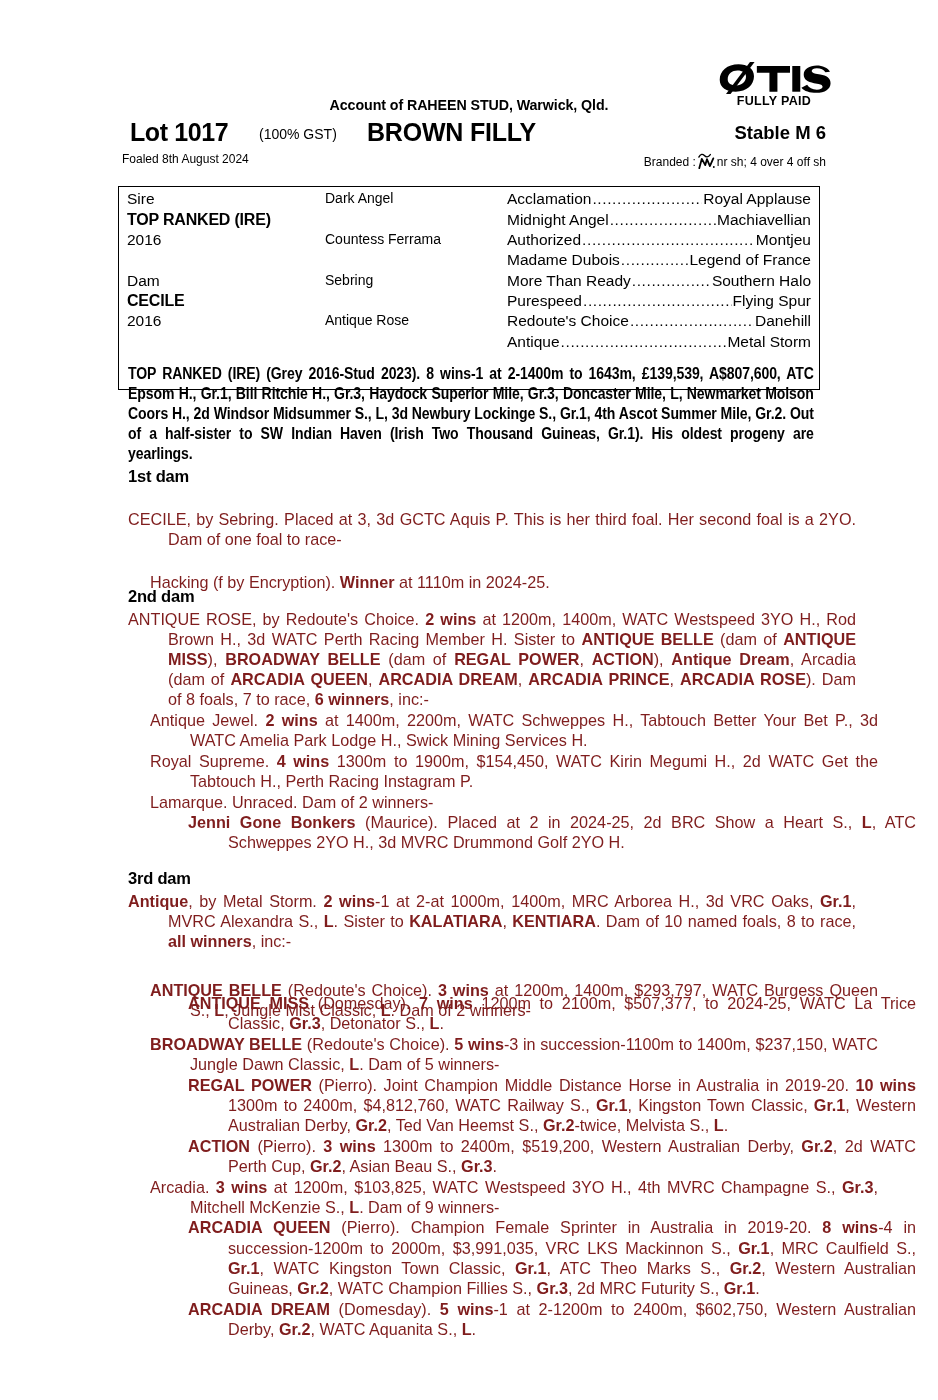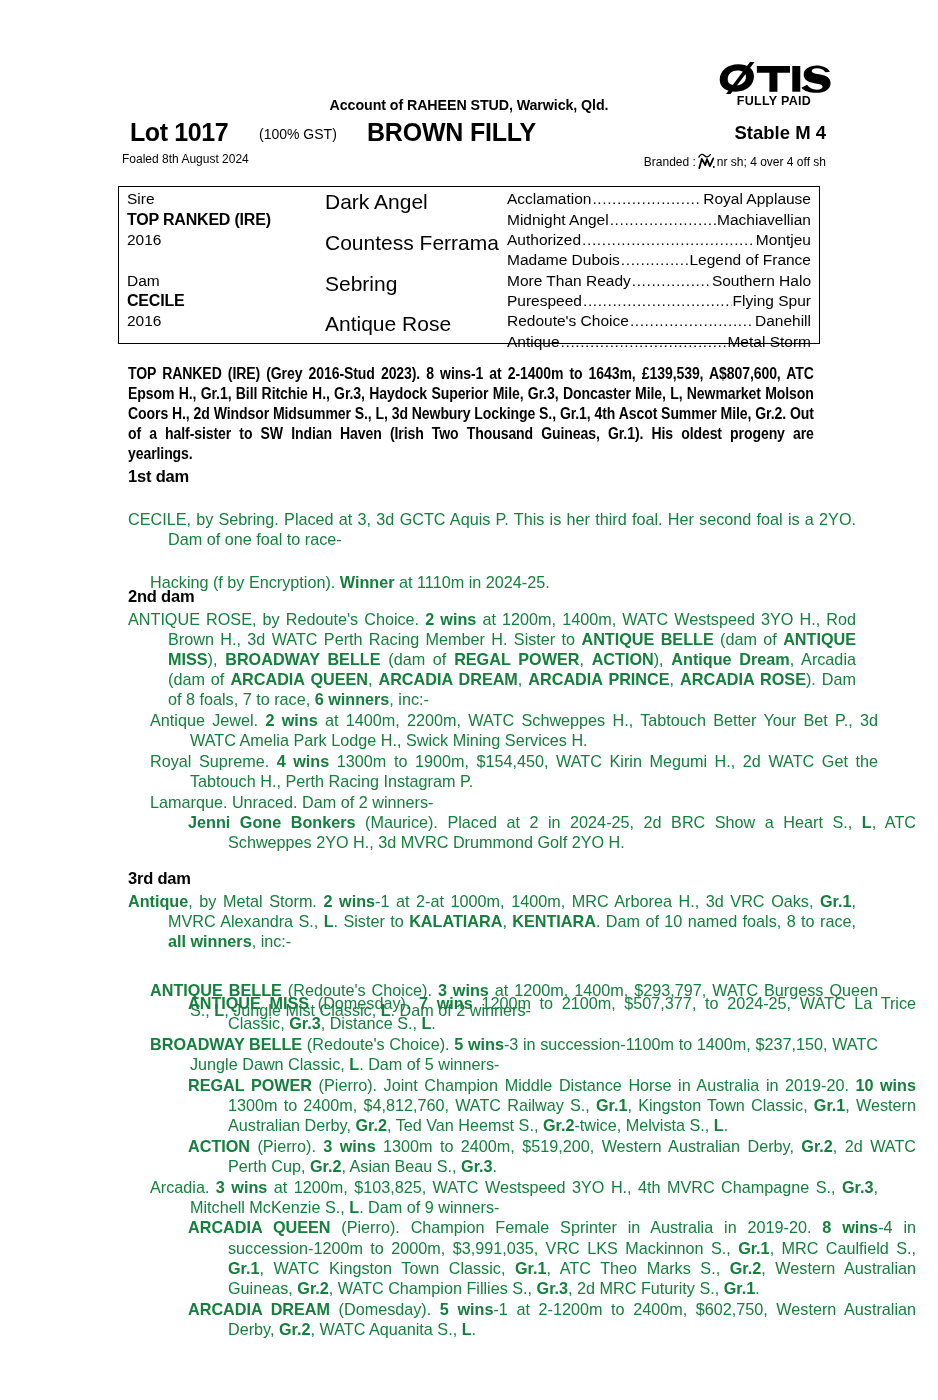--- a/index.html
+++ b/index.html
@@ -115,21 +115,21 @@
     vertical-align: -3px;
     margin: 0 1px;
   }
 
   
   .ped-box {
     position: absolute;
     left: 118px;
     top: 186px;
     width: 702px;
-    height: 158px;
+    height: 204px;
     border: 1.6px solid #000;
     box-sizing: border-box;
   }
   .ped-grid {
     position: absolute;
     left: 0; top: 0;
     width: 100%;
     height: 100%;
   }
   .ped-row {
@@ -147,21 +147,21 @@
   }
   .ped-c1.bold {
     font-weight: bold;
     font-size: 16px;
     letter-spacing: -0.2px;
   }
   .ped-c2 {
     position: absolute;
     left: 206px;
     top: 0;
-    font-size: 21px;
+    font-size: 14px;
     white-space: nowrap;
   }
   .ped-c3 {
     position: absolute;
     left: 388px;
     right: 8px;
     top: 0;
     font-size: 15.5px;
     display: flex;
     align-items: baseline;
@@ -201,21 +201,21 @@
     font-size: 16.5px;
     font-weight: bold;
     letter-spacing: -0.2px;
   }
   .para {
     position: absolute;
     font-size: 16.2px;
     line-height: 1.245;
     text-align: justify;
     text-justify: inter-word;
-    color: #15803d;
+    color: #7f1d1d;
   }
   .para b { font-weight: bold; }
   
   .lvl0 { left: 128px; width: 688px; text-indent: 0;      padding-left: 40px; }
   .lvl0 > .hang { margin-left: -40px; }
   .lvl1 { left: 128px; width: 688px; padding-left: 62px; }
   .lvl1 > .hang { margin-left: -40px; }
   .lvl2 { left: 144px; width: 688px; padding-left: 84px; }
   .lvl2 > .hang { margin-left: -40px; }
 </style>
@@ -238,21 +238,21 @@
     </svg>
     <span class="logo-sub">FULLY PAID</span>
   </div>
 
   <div class="account-line">Account of RAHEEN STUD, Warwick, Qld.</div>
 
   <div class="title-row">
     <span class="lot-no">Lot 1017</span>
     <span class="gst">(100% GST)</span>
     <span class="filly-name">BROWN FILLY</span>
-    <span class="stable">Stable M 4</span>
+    <span class="stable">Stable M 6</span>
   </div>
 
   <div class="subtitle-row">
     <span class="foaled">Foaled 8th August 2024</span>
     <span class="branded">
       <span>Branded :</span><svg class="brand-glyph" viewBox="0 0 22 20" xmlns="http://www.w3.org/2000/svg">
           <path d="M2 6 C4 2 6.5 2 8.5 4.2 C10.5 6.4 13 6.4 15.5 3" stroke="#000" stroke-width="1.6" fill="none" stroke-linecap="round"></path>
           <path d="M2.5 19 L5.5 8 L9.5 15.5 L11.5 8.5 L15 16.5 L19 7.5" stroke="#000" stroke-width="2.1" fill="none" stroke-linejoin="round" stroke-linecap="round"></path>
           <circle cx="19.6" cy="17.6" r="1.1" fill="#000"></circle>
         </svg><span>nr sh; 4 over 4 off sh</span>
@@ -344,21 +344,21 @@
       <div class="para lvl1" style="top: 572px;"><span class="hang"><span>Hacking (f by Encryption). </span><b>Winner</b><span> at 1110m in 2024-25.</span></span></div>
       <div class="sec-head" style="top: 586.544px;">2nd dam</div>
       <div class="para lvl0" style="top: 608.544px;"><span class="hang"><span>ANTIQUE ROSE, by Redoute's Choice. </span><b>2 wins</b><span> at 1200m, 1400m, WATC Westspeed 3YO H., Rod Brown H., 3d WATC Perth Racing Member H. Sister to </span><b>ANTIQUE BELLE</b><span> (dam of </span><b>ANTIQUE MISS</b><span>), </span><b>BROADWAY BELLE</b><span> (dam of </span><b>REGAL POWER</b><span>, </span><b>ACTION</b><span>), </span><b>Antique Dream</b><span>, Arcadia (dam of </span><b>ARCADIA QUEEN</b><span>, </span><b>ARCADIA DREAM</b><span>, </span><b>ARCADIA PRINCE</b><span>, </span><b>ARCADIA ROSE</b><span>). Dam of 8 foals, 7 to race, </span><b>6 winners</b><span>, inc:-</span></span></div>
       <div class="para lvl1" style="top: 709.903px;"><span class="hang"><span>Antique Jewel. </span><b>2 wins</b><span> at 1400m, 2200m, WATC Schweppes H., Tabtouch Better Your Bet P., 3d WATC Amelia Park Lodge H., Swick Mining Services H.</span></span></div>
       <div class="para lvl1" style="top: 750.747px;"><span class="hang"><span>Royal Supreme. </span><b>4 wins</b><span> 1300m to 1900m, $154,450, WATC Kirin Megumi H., 2d WATC Get the Tabtouch H., Perth Racing Instagram P.</span></span></div>
       <div class="para lvl1" style="top: 791.591px;"><span class="hang"><span>Lamarque. Unraced. Dam of 2 winners-</span></span></div>
       <div class="para lvl2" style="top: 812.291px;"><span class="hang"><b>Jenni Gone Bonkers</b><span> (Maurice). Placed at 2 in 2024-25, 2d BRC Show a Heart S., </span><b>L</b><span>, ATC Schweppes 2YO H., 3d MVRC Drummond Golf 2YO H.</span></span></div>
       <div class="sec-head" style="top: 869.134px;">3rd dam</div>
       <div class="para lvl0" style="top: 891.134px;"><span class="hang"><b>Antique</b><span>, by Metal Storm. </span><b>2 wins</b><span>-1 at 2-at 1000m, 1400m, MRC Arborea H., 3d VRC Oaks, </span><b>Gr.1</b><span>, MVRC Alexandra S., </span><b>L</b><span>. Sister to </span><b>KALATIARA</b><span>, </span><b>KENTIARA</b><span>. Dam of 10 named foals, 8 to race, </span><b>all winners</b><span>, inc:-</span></span></div>
       <div class="para lvl1" style="top: 952.15px; margin-top: 28px;"><span class="hang"><b>ANTIQUE BELLE</b><span> (Redoute's Choice). </span><b>3 wins</b><span> at 1200m, 1400m, $293,797, WATC Burgess Queen S., </span><b>L</b><span>, Jungle Mist Classic, </span><b>L</b><span>. Dam of 2 winners-</span></span></div>
-      <div class="para lvl2" style="top: 992.994px;"><span class="hang"><b>ANTIQUE MISS</b><span> (Domesday). </span><b>7 wins</b><span> 1200m to 2100m, $507,377, to 2024-25, WATC La Trice Classic, </span><b>Gr.3</b><span>, Distance S., </span><b>L</b><span>.</span></span></div>
+      <div class="para lvl2" style="top: 992.994px;"><span class="hang"><b>ANTIQUE MISS</b><span> (Domesday). </span><b>7 wins</b><span> 1200m to 2100m, $507,377, to 2024-25, WATC La Trice Classic, </span><b>Gr.3</b><span>, Detonator S., </span><b>L</b><span>.</span></span></div>
       <div class="para lvl1" style="top: 1033.84px;"><span class="hang"><b>BROADWAY BELLE</b><span> (Redoute's Choice). </span><b>5 wins</b><span>-3 in succession-1100m to 1400m, $237,150, WATC Jungle Dawn Classic, </span><b>L</b><span>. Dam of 5 winners-</span></span></div>
       <div class="para lvl2" style="top: 1074.68px;"><span class="hang"><b>REGAL POWER</b><span> (Pierro). Joint Champion Middle Distance Horse in Australia in 2019-20. </span><b>10 wins</b><span> 1300m to 2400m, $4,812,760, WATC Railway S., </span><b>Gr.1</b><span>, Kingston Town Classic, </span><b>Gr.1</b><span>, Western Australian Derby, </span><b>Gr.2</b><span>, Ted Van Heemst S., </span><b>Gr.2</b><span>-twice, Melvista S., </span><b>L</b><span>.</span></span></div>
       <div class="para lvl2" style="top: 1135.7px;"><span class="hang"><b>ACTION</b><span> (Pierro). </span><b>3 wins</b><span> 1300m to 2400m, $519,200, Western Australian Derby, </span><b>Gr.2</b><span>, 2d WATC Perth Cup, </span><b>Gr.2</b><span>, Asian Beau S., </span><b>Gr.3</b><span>.</span></span></div>
       <div class="para lvl1" style="top: 1176.54px;"><span class="hang"><span>Arcadia. </span><b>3 wins</b><span> at 1200m, $103,825, WATC Westspeed 3YO H., 4th MVRC Champagne S., </span><b>Gr.3</b><span>, Mitchell McKenzie S., </span><b>L</b><span>. Dam of 9 winners-</span></span></div>
       <div class="para lvl2" style="top: 1217.38px;"><span class="hang"><b>ARCADIA QUEEN</b><span> (Pierro). Champion Female Sprinter in Australia in 2019-20. </span><b>8 wins</b><span>-4 in succession-1200m to 2000m, $3,991,035, VRC LKS Mackinnon S., </span><b>Gr.1</b><span>, MRC Caulfield S., </span><b>Gr.1</b><span>, WATC Kingston Town Classic, </span><b>Gr.1</b><span>, ATC Theo Marks S., </span><b>Gr.2</b><span>, Western Australian Guineas, </span><b>Gr.2</b><span>, WATC Champion Fillies S., </span><b>Gr.3</b><span>, 2d MRC Futurity S., </span><b>Gr.1</b><span>.</span></span></div>
       <div class="para lvl2" style="top: 1298.57px;"><span class="hang"><b>ARCADIA DREAM</b><span> (Domesday). </span><b>5 wins</b><span>-1 at 2-1200m to 2400m, $602,750, Western Australian Derby, </span><b>Gr.2</b><span>, WATC Aquanita S., </span><b>L</b><span>.</span></span></div>
     </div>
 
 </div>
 

